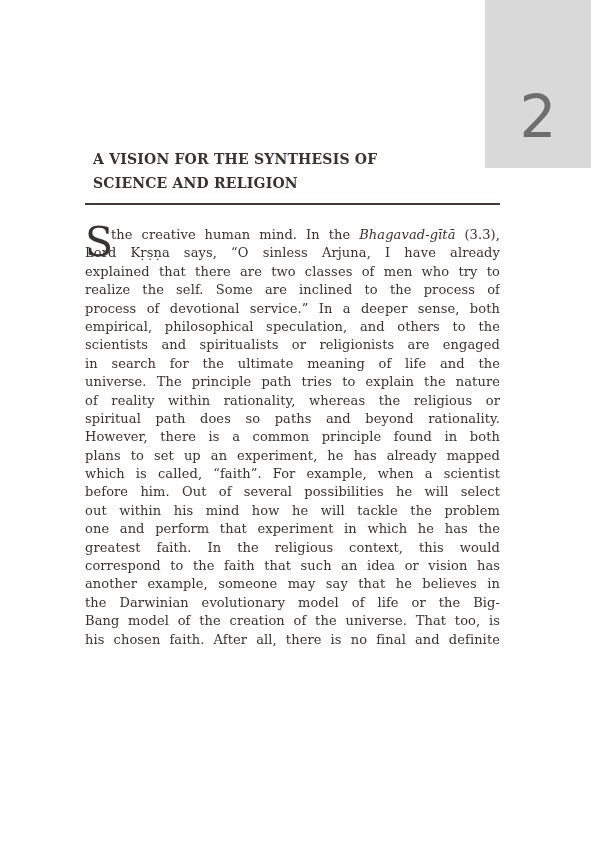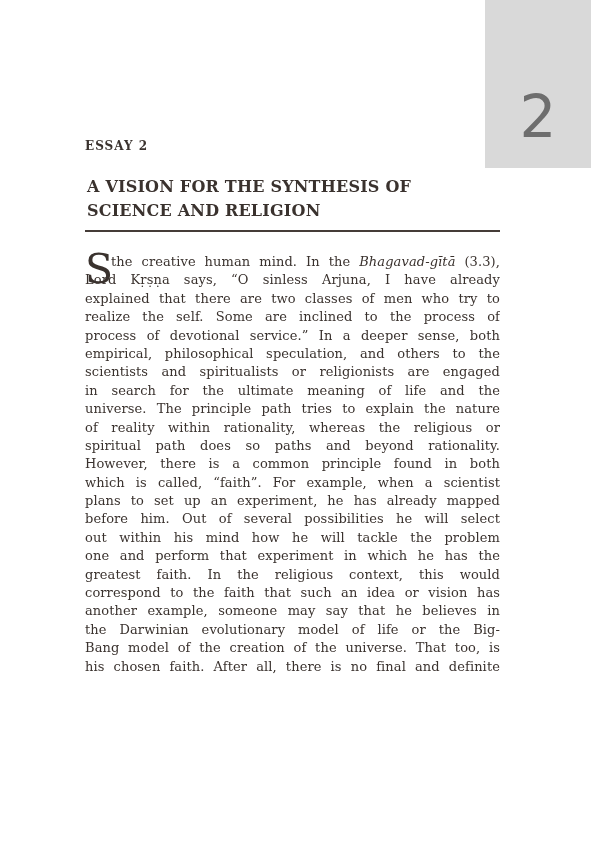--- a/index.html
+++ b/index.html
@@ -38,24 +38,24 @@
     color: #3a322e;
   }
   .essay-label {
     font-size: 12px;
     line-height: 14px;
     font-weight: bold;
     letter-spacing: 1px;
     margin: 0 0 22px 0;
   }
   .title {
-    font-size: 16px;
+    font-size: 14px;
     line-height: 24px;
     font-weight: bold;
-    margin: 2px;
+    margin: 8px;
     letter-spacing: 0.2px;
   }
   .rule {
     border: 0;
     border-top: 2px solid #453c38;
     margin: 7px 0 0 0;
     width: 100%;
   }
   .body-text {
     position: relative;
@@ -87,21 +87,20 @@
 <body>
 
 <div class="page">
 
   <div class="chapter-tab">
     <span class="chapter-number">2</span>
   </div>
 
   <div class="content">
 
-    <div class="essay-label">ESSAY 2</div>
 
     <h1 class="title">
       <span>A VISION FOR THE SYNTHESIS OF</span><br>
       <span>SCIENCE AND RELIGION</span>
     </h1>
 
     <hr class="rule">
 
     <div class="body-text">
       <span class="dropcap">S</span>
@@ -111,22 +110,22 @@
         <div class="line"><span>explained that there are two classes of men who try to</span></div>
         <div class="line"><span>realize the self. Some are inclined to the process of</span></div>
         <div class="line"><span>process of devotional service.” In a deeper sense, both</span></div>
         <div class="line"><span>empirical, philosophical speculation, and others to the</span></div>
         <div class="line"><span>scientists and spiritualists or religionists are engaged</span></div>
         <div class="line"><span>in search for the ultimate meaning of life and the</span></div>
         <div class="line"><span>universe. The principle path tries to explain the nature</span></div>
         <div class="line"><span>of reality within rationality, whereas the religious or</span></div>
         <div class="line"><span>spiritual path does so paths and beyond rationality.</span></div>
         <div class="line"><span>However, there is a common principle found in both</span></div>
+        <div class="line"><span>plans to set up an experiment, he has already mapped</span></div>
         <div class="line"><span>which is called, “faith”. For example, when a scientist</span></div>
-        <div class="line"><span>plans to set up an experiment, he has already mapped</span></div>
         <div class="line"><span>before him. Out of several possibilities he will select</span></div>
         <div class="line"><span>out within his mind how he will tackle the problem</span></div>
         <div class="line"><span>one and perform that experiment in which he has the</span></div>
         <div class="line"><span>greatest faith. In the religious context, this would</span></div>
         <div class="line"><span>correspond to the faith that such an idea or vision has</span></div>
         <div class="line"><span>another example, someone may say that he believes in</span></div>
         <div class="line"><span>the Darwinian evolutionary model of life or the Big-</span></div>
         <div class="line"><span>Bang model of the creation of the universe. That too, is</span></div>
         <div class="line"><span>his chosen faith. After all, there is no final and definite</span></div>
       </div>

